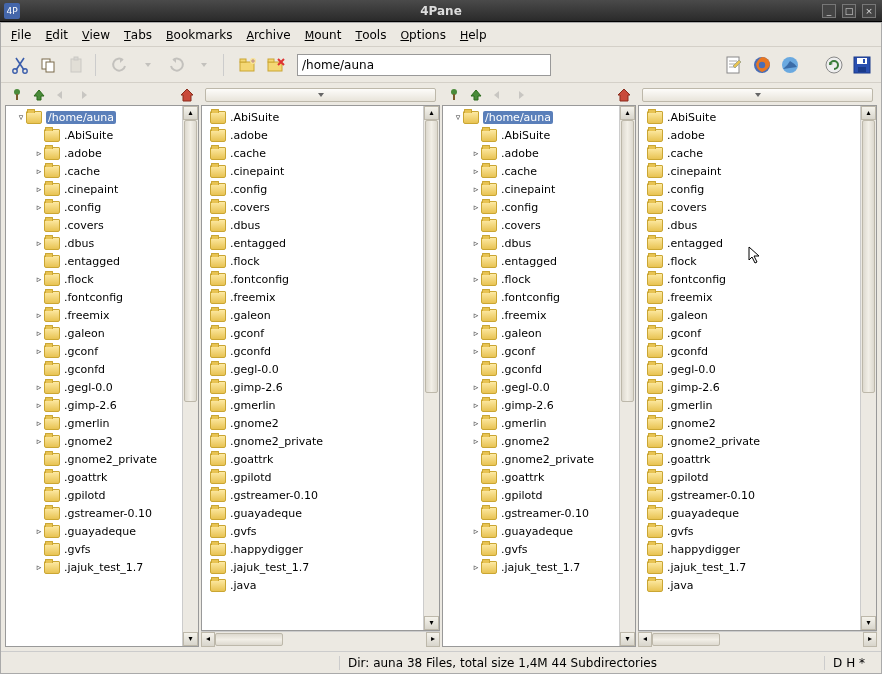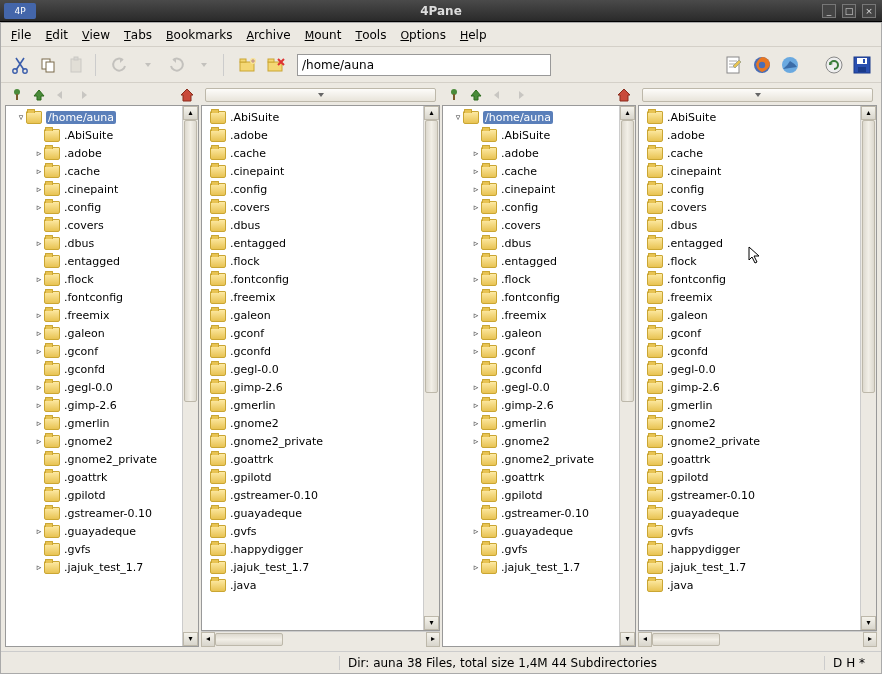--- a/index.html
+++ b/index.html
@@ -1,18 +1,18 @@
 <!DOCTYPE html>
 <html><head>
 <meta charset="utf-8">
 <style>
 * { box-sizing: border-box; margin: 0; padding: 0; font-family: "DejaVu Sans", Arial, sans-serif; font-size: 11px; }
 body { width: 882px; height: 674px; background: #222; overflow: hidden; display: flex; flex-direction: column; }
 .titlebar { height: 22px; background: linear-gradient(#4a4a4a,#2a2a2a); display: flex; align-items: center; color: #ddd; position: relative; border-bottom: 1px solid #000; }
-.titlebar-icon { width: 32px; height: 16px; margin-left: 4px; background: #4466aa; border-radius: 2px; font-size: 9px; text-align: center; line-height: 16px; color:#fff; }
+.titlebar-icon { width: 16px; height: 16px; margin-left: 4px; background: #4466aa; border-radius: 2px; font-size: 9px; text-align: center; line-height: 16px; color:#fff; }
 .titlebar-title { position: absolute; left: 50%; transform: translateX(-50%); font-weight: bold; font-size: 12px; }
 .titlebar-btns { margin-left: auto; display: flex; gap: 6px; margin-right: 6px; }
 .tb-btn { width: 14px; height: 14px; background: #444; border: 1px solid #777; font-size: 9px; text-align: center; line-height: 12px; color: #ddd; }
 
 .window-body { flex: 1; background: #ece9e2; display: flex; flex-direction: column; border: 1px solid #aaa; }
 .menubar { height: 24px; display: flex; align-items: center; padding: 0 4px; gap: 2px; background: #ece9e2; border-bottom: 1px solid #d4d0c8; }
 .menu-item { padding: 2px 6px; font-size: 12px; text-align: center; }
 .u { text-decoration: underline; }
 
 .toolbar { height: 36px; display: flex; align-items: center; padding: 0 6px; gap: 2px; background: #ece9e2; border-bottom: 1px solid #d4d0c8; }

